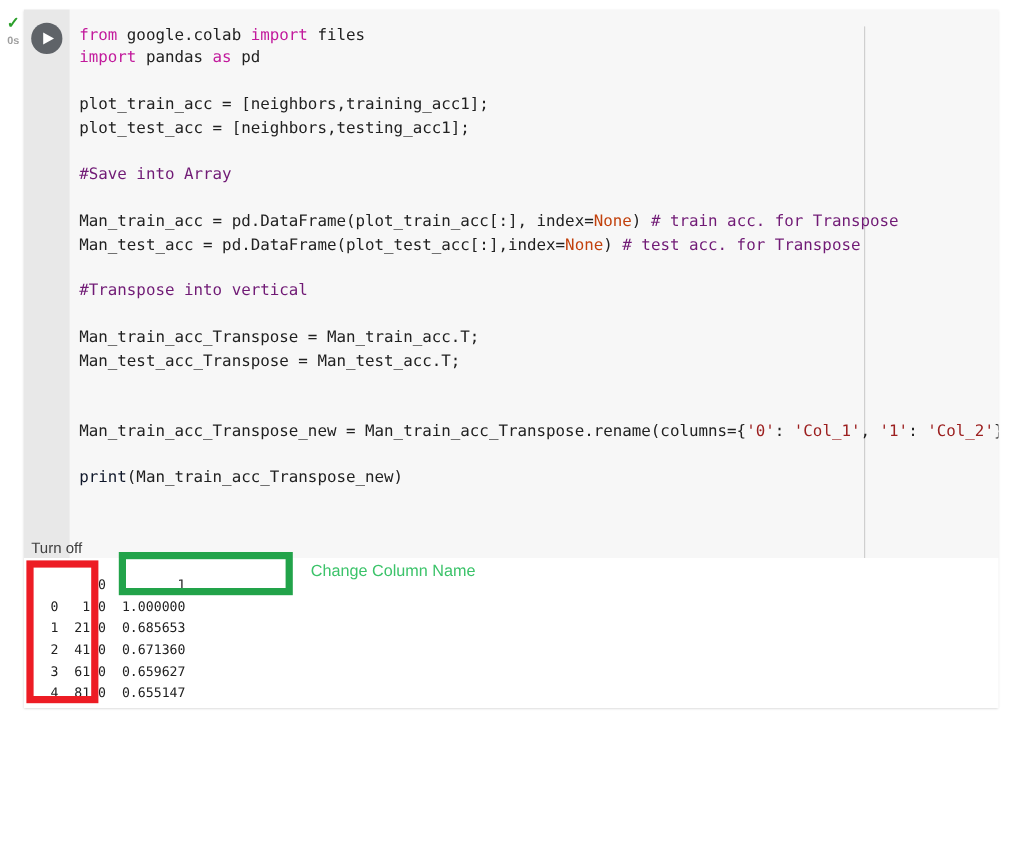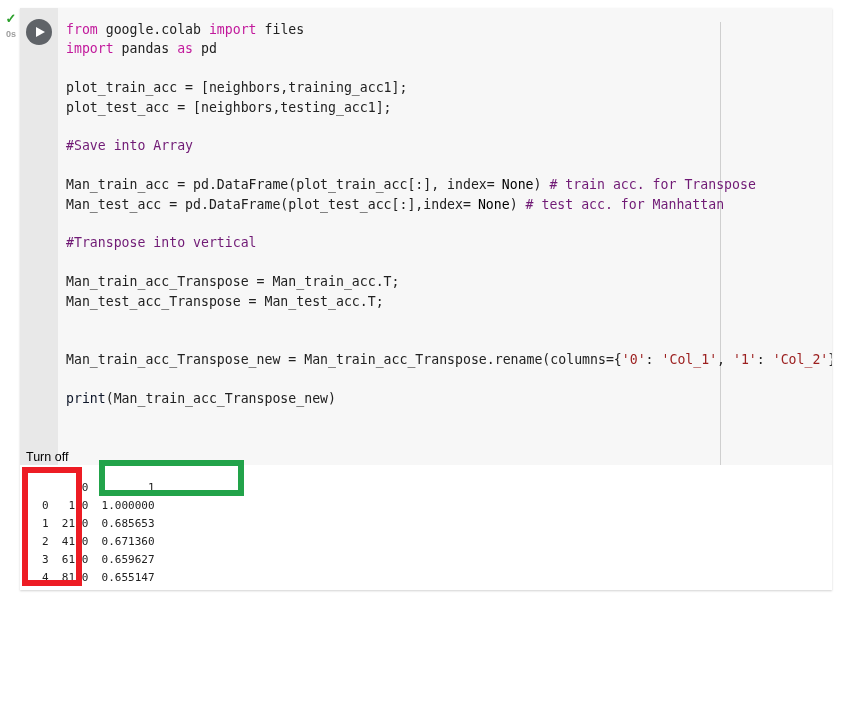--- a/index.html
+++ b/index.html
@@ -102,21 +102,21 @@
     font-family: "DejaVu Sans Mono", monospace;
     font-size: 13.2px;
     line-height: 19.4px;
     color: #212121;
     white-space: pre;
     position: relative;
     z-index: 2;
   }
   .kw   { color: #c21a9c; }            
   .cm   { color: #701a75; }            
-  .num  { color: #000000; margin-left: 7px; }            
+  .num  { color: #c2410c; }            
   .str  { color: #9c2020; }            
   .bi   { color: #0f172a; }            
 
   
   .cell-output {
     position: relative;
     background: #ffffff;
     height: 125px;
     padding: 0;
   }
@@ -127,21 +127,21 @@
     width: 37px;
     height: 16px;
     background: #e8e8e8;
   }
   .turn-off-label {
     position: absolute;
     left: 6px;
     top: -16px;
     font-size: 12.5px;
     line-height: 16px;
-    color: #000000;
+    color: #404040;
     font-family: "Liberation Sans", sans-serif;
     white-space: nowrap;
     z-index: 6;
     text-align: right;
   }
   .out-text {
     margin: 0;
     padding: 14px 0 0 22px;
     font-family: "DejaVu Sans Mono", monospace;
     font-size: 11px;
@@ -207,21 +207,21 @@
       <div class="ruler"></div>
       <pre class="code" id="code-block"><span class="kw">from </span>google.colab <span class="kw">import </span>files
 <span class="kw">import </span>pandas <span class="kw">as </span>pd
 
 plot_train_acc = [neighbors,training_acc1];
 plot_test_acc = [neighbors,testing_acc1];
 
 <span class="cm">#Save into Array</span>
 
 Man_train_acc = pd.DataFrame(plot_train_acc[:], index=<span class="num">None</span>) <span class="cm"># train acc. for Transpose</span>
-Man_test_acc = pd.DataFrame(plot_test_acc[:],index=<span class="num">None</span>) <span class="cm"># test acc. for Manhattan</span>
+Man_test_acc = pd.DataFrame(plot_test_acc[:],index=<span class="num">None</span>) <span class="cm"># test acc. for Transpose</span>
 
 <span class="cm">#Transpose into vertical</span>
 
 Man_train_acc_Transpose = Man_train_acc.T;
 Man_test_acc_Transpose = Man_test_acc.T;
 
 
 Man_train_acc_Transpose_new = Man_train_acc_Transpose.rename(columns={<span class="str">'0'</span>: <span class="str">'Col_1'</span>, <span class="str">'1'</span>: <span class="str">'Col_2'</span>})
 
 <span class="bi">print</span>(Man_train_acc_Transpose_new)</pre>
@@ -235,15 +235,16 @@
 
     <pre class="out-text">      0         1
 0   1.0  1.000000
 1  21.0  0.685653
 2  41.0  0.671360
 3  61.0  0.659627
 4  81.0  0.655147</pre>
 
     <div class="box-red"></div>
     <div class="box-green"></div>
+    <span class="green-label">Change Column Name</span>
   </div>
 
 </div>
 
 </body></html>

